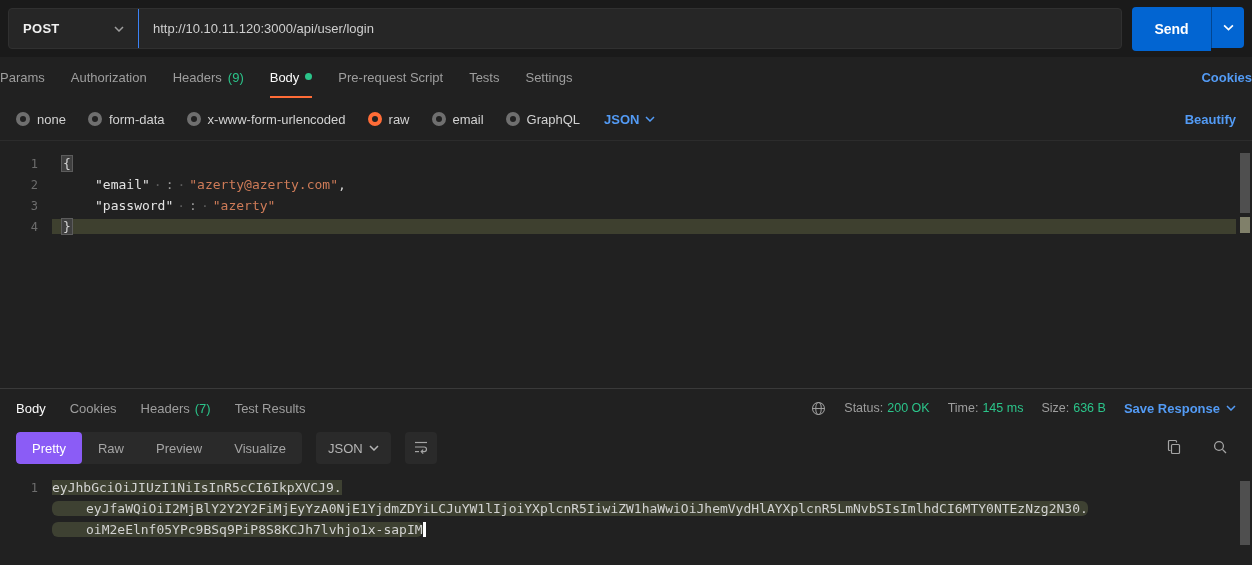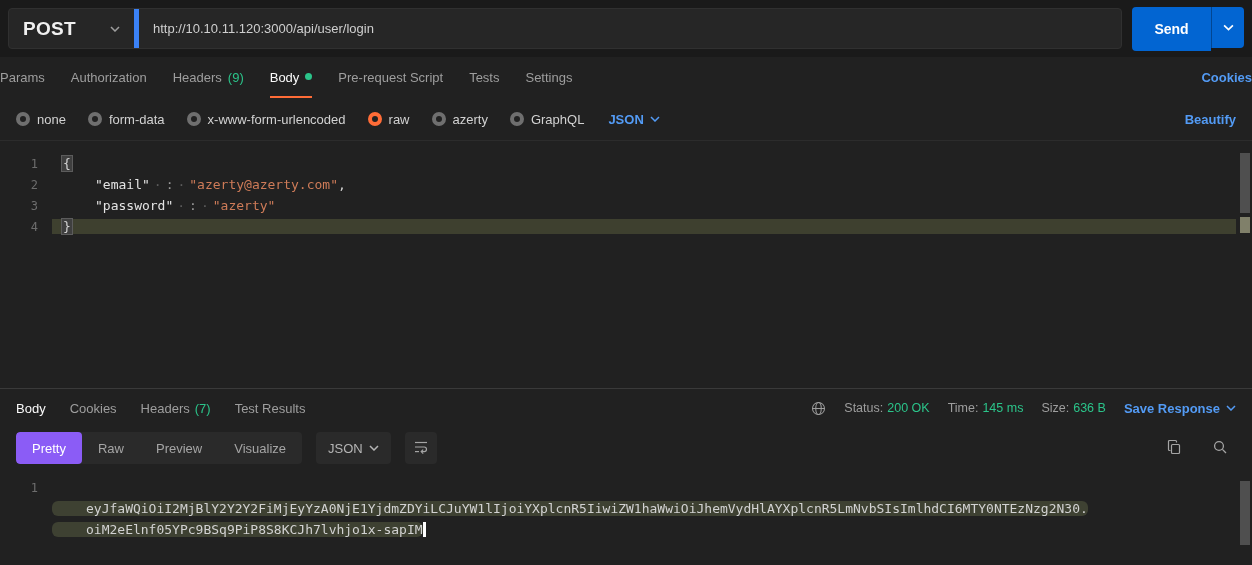--- a/index.html
+++ b/index.html
@@ -18,21 +18,21 @@
     background:var(--bg);
     color:#e8e8e8;
     font-family:"Liberation Sans",sans-serif;
     overflow:hidden;
   }
   .app{display:flex;flex-direction:column;height:100%;}
 
   
   .topbar{flex:none;height:57px;background:var(--bg-dark);display:flex;align-items:center;padding:0 8px;gap:10px;}
   .url-group{flex:1;display:flex;align-items:stretch;height:41px;background:var(--control);border-radius:4px;border:1px solid #303030;}
-  .method{width:130px;flex:none;display:flex;align-items:center;justify-content:space-between;padding:0 14px;border-right:5px solid #3b82f6;font-size:19px;font-weight:700;letter-spacing:.3px;color:#f0f0f0;cursor:pointer;}
+  .method{width:130px;flex:none;display:flex;align-items:center;justify-content:space-between;padding:0 14px;border-right:1px solid #3b82f6;font-size:13px;font-weight:700;letter-spacing:.3px;color:#f0f0f0;cursor:pointer;}
   .url-input{flex:1;background:transparent;border:none;outline:none;color:#cfcfcf;font-size:13px;padding:0 14px;font-family:"Liberation Sans",sans-serif;}
   .send-group{flex:none;display:flex;}
   .send{width:79px;height:44px;background:var(--send-blue);border:none;border-radius:4px 0 0 4px;color:#fff;font-weight:700;font-size:14px;cursor:pointer;font-family:inherit;}
   .send-caret{width:33px;height:41px;background:var(--send-blue);border:none;border-left:1px solid rgba(0,0,0,.3);border-radius:0 4px 4px 0;color:#fff;display:flex;align-items:center;justify-content:center;cursor:pointer;}
   .chev{display:inline-flex;align-items:center;color:#9e9e9e;}
   .chev.white{color:#fff;}
   .chev.blue{color:var(--link-blue);}
 
   
   .req-tabs{flex:none;height:41px;display:flex;align-items:stretch;padding:0 0;gap:26px;font-size:13px;color:#9e9e9e;}
@@ -167,21 +167,21 @@
     <label class="mode">
         <span class="radio"></span>
         <span>x-www-form-urlencoded</span>
       </label>
     <label class="mode selected">
         <span class="radio"></span>
         <span>raw</span>
       </label>
     <label class="mode">
         <span class="radio"></span>
-        <span>azerty</span>
+        <span>email</span>
       </label>
     <label class="mode">
         <span class="radio"></span>
         <span>GraphQL</span>
       </label>
     <div class="lang-select blue">
       <span>JSON</span>
       <span class="chev blue">
         <svg viewBox="0 0 10 6" width="10" height="6">
             <path d="M1 1l4 4 4-4" fill="none" stroke="currentColor" stroke-width="1.5"></path>
@@ -292,20 +292,21 @@
             <circle cx="7" cy="7" r="4.4"></circle>
               <path d="M10.4 10.4L14 14"></path>
           </svg>
         </span>
       </button>
     </div>
 
     <div class="res-body">
       <div class="res-line">
         <span class="gutter">1</span>
+        <span class="token">eyJhbGciOiJIUzI1NiIsInR5cCI6IkpXVCJ9.</span>
       </div>
       <div class="res-line">
         <span class="gutter"></span>
         <span class="token cont">eyJfaWQiOiI2MjBlY2Y2Y2FiMjEyYzA0NjE1YjdmZDYiLCJuYW1lIjoiYXplcnR5IiwiZW1haWwiOiJhemVydHlAYXplcnR5LmNvbSIsImlhdCI6MTY0NTEzNzg2N30.</span>
       </div>
       <div class="res-line">
         <span class="gutter"></span>
         <span class="token cont">oiM2eElnf05YPc9BSq9PiP8S8KCJh7lvhjo1x-sapIM</span>
         <span class="cursor"></span>
       </div>

